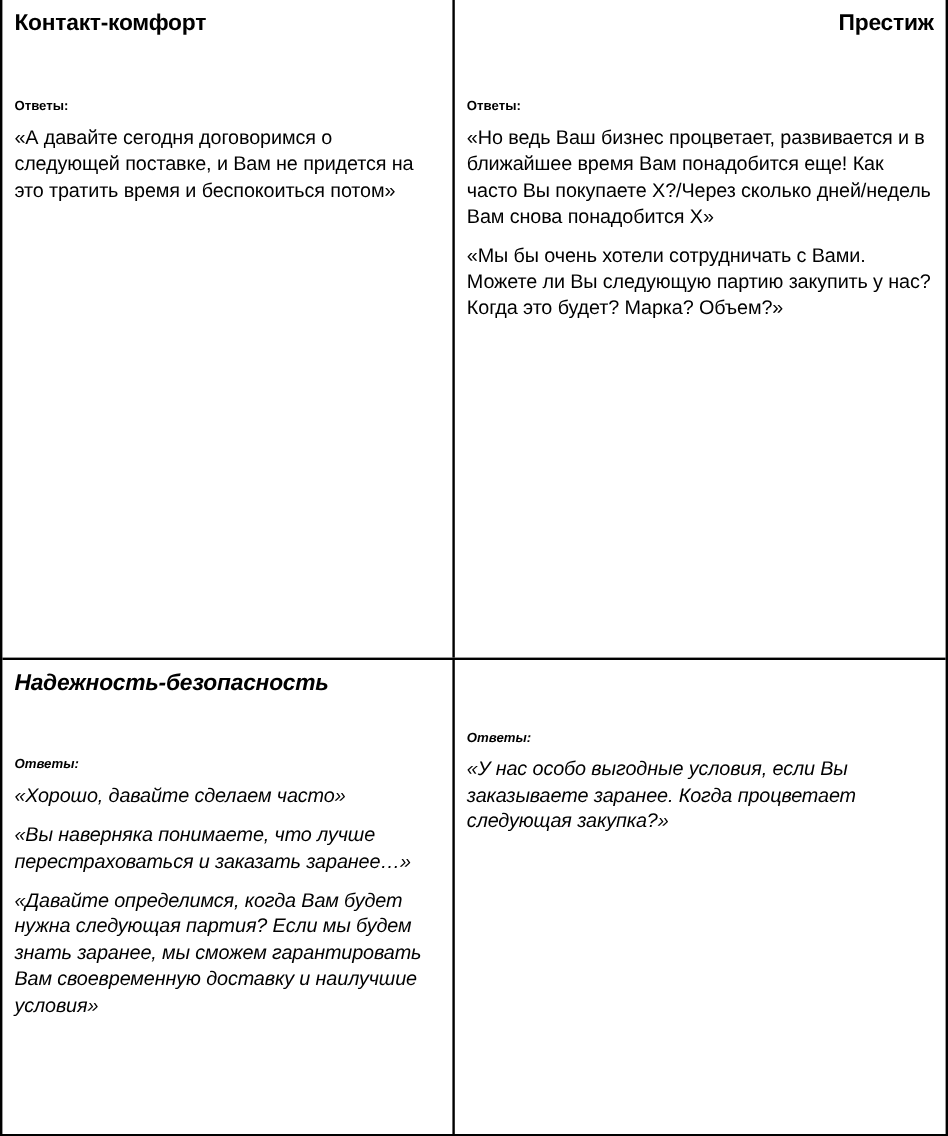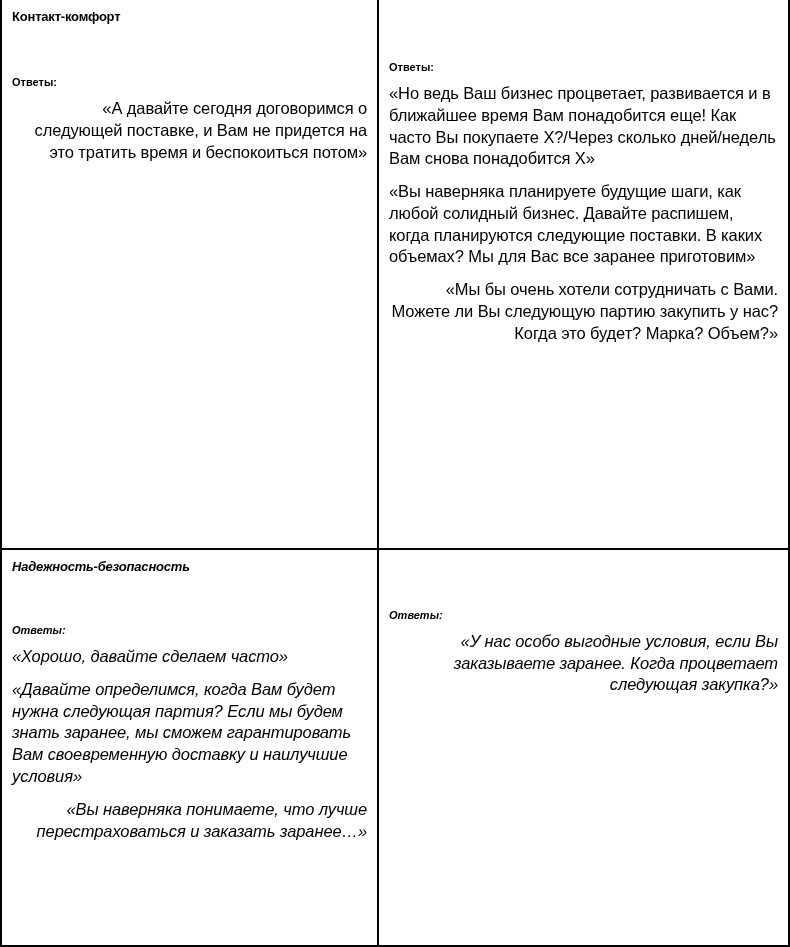--- a/index.html
+++ b/index.html
@@ -50,21 +50,21 @@
   }
   .cell-left {
     width: 378px;
     border-right: 2px solid #000;
   }
   .cell-right {
     width: 410px;
   }
 
   .cell-title {
-    font-size: 13px;
+    font-size: 19px;
     font-weight: bold;
     line-height: 1.18;
     letter-spacing: -0.2px;
     margin: 0 0 0 0;
   }
   .cell-title.align-right {
     text-align: right;
   }
 
   .answers-label {
@@ -78,53 +78,52 @@
   }
 
   .quote {
     font-size: 16.5px;
     line-height: 1.32;
     margin: 0 0 11px 0;
     letter-spacing: -0.1px;
   }
   .quote:last-child {
     margin-bottom: 0;
-    text-align: right;
   }
 </style>
 </head>
 <body>
 
 <div class="matrix">
 
   <div class="matrix-row row-top">
 
     <div class="cell cell-left">
       <div class="cell-title">Контакт-комфорт</div>
       <div class="answers-label">Ответы:</div>
       <p class="quote">«А давайте сегодня договоримся о следующей поставке, и Вам не придется на это тратить время и беспокоиться потом»</p>
     </div>
 
     <div class="cell cell-right">
+      <div class="cell-title align-right">Престиж</div>
       <div class="answers-label">Ответы:</div>
       <p class="quote">«Но ведь Ваш бизнес процветает, развивается и в ближайшее время Вам понадобится еще! Как часто Вы покупаете Х?/Через сколько дней/недель Вам снова понадобится Х»</p>
-      <p class="quote">«Вы наверняка планируете будущие шаги, как любой солидный бизнес. Давайте распишем, когда планируются следующие поставки. В каких объемах? Мы для Вас все заранее приготовим»</p>
       <p class="quote">«Мы бы очень хотели сотрудничать с Вами. Можете ли Вы следующую партию закупить у нас? Когда это будет? Марка? Объем?»</p>
     </div>
 
   </div>
 
   <div class="matrix-row row-bottom">
 
     <div class="cell cell-left">
       <div class="cell-title">Надежность-безопасность</div>
       <div class="answers-label">Ответы:</div>
       <p class="quote">«Хорошо, давайте сделаем часто»</p>
+      <p class="quote">«Вы наверняка понимаете, что лучше перестраховаться и заказать заранее…»</p>
       <p class="quote">«Давайте определимся, когда Вам будет нужна следующая партия? Если мы будем знать заранее, мы сможем гарантировать Вам своевременную доставку и наилучшие условия»</p>
-      <p class="quote">«Вы наверняка понимаете, что лучше перестраховаться и заказать заранее…»</p>
     </div>
 
     <div class="cell cell-right">
       <div class="answers-label">Ответы:</div>
       <p class="quote">«У нас особо выгодные условия, если Вы заказываете заранее. Когда процветает следующая закупка?»</p>
     </div>
 
   </div>
 
 </div>

